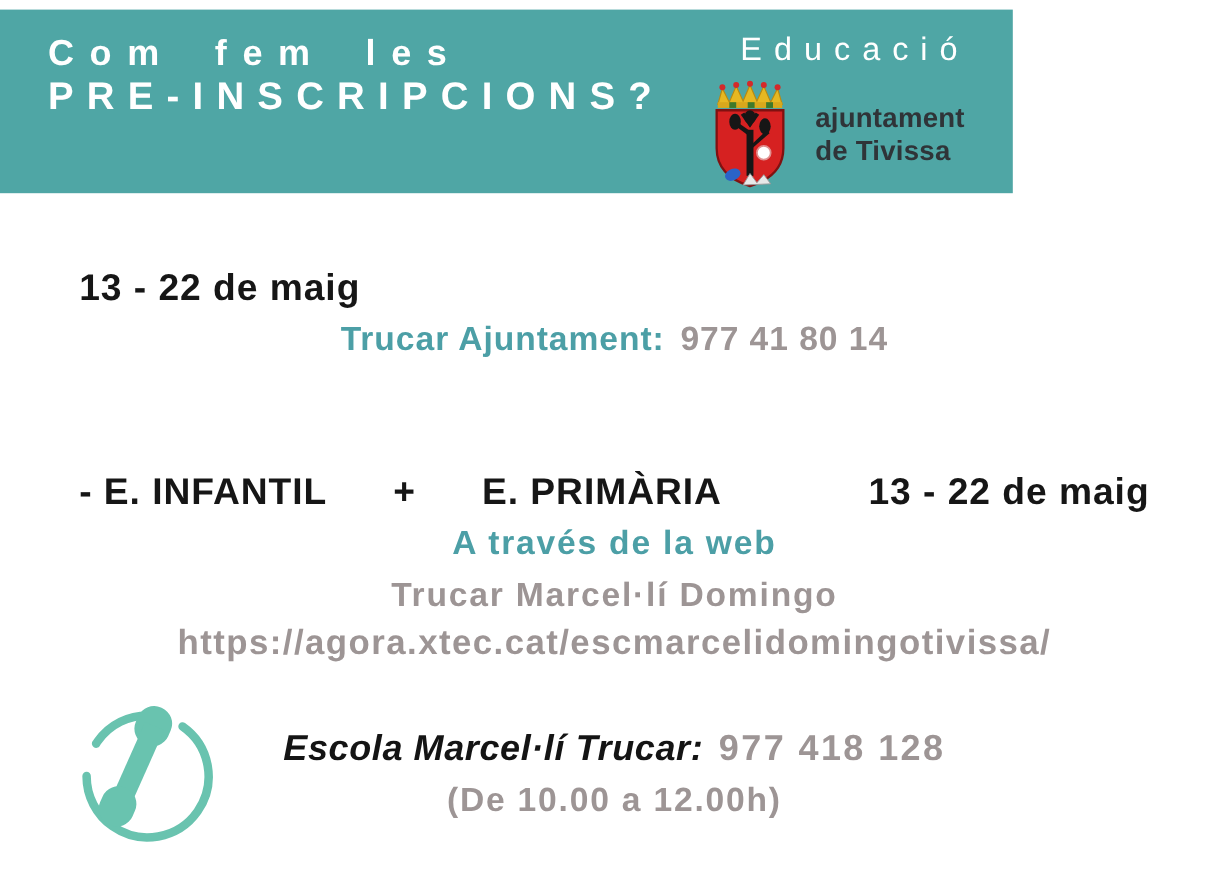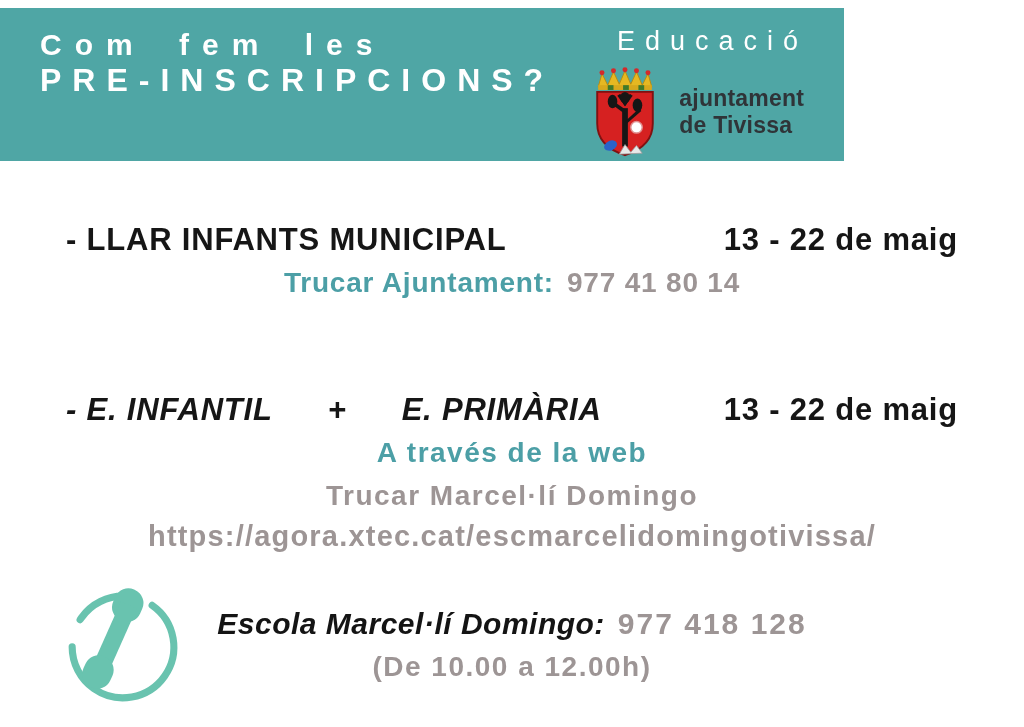--- a/index.html
+++ b/index.html
@@ -25,21 +25,21 @@
     display:flex; align-items:center; gap:14px;
   }
   .org-name { color:#2f3438; font-size:23px; line-height:1.18; font-weight:600; letter-spacing:0.2px; }
 
   
   .hrow {
     position:absolute; left:66px; right:66px;
     display:flex; justify-content:space-between; align-items:baseline;
     color:#161616; font-weight:800; font-size:31px; letter-spacing:0.8px;
   }
-  .hrow .hleft { display:flex; align-items:flex-end;font-style:italic; }
+  .hrow .hleft { display:flex; align-items:flex-end; }
   .row1 { top:222px; }
   .row2 { top:392px; }
   .row2 .plus { margin-left:55px; }
   .row2 .hr2 { margin-left:55px; }
 
   .centerline {
     position:absolute; left:0; width:1024px; text-align:right;
     font-weight:700; letter-spacing:0.8px;
     display:flex; justify-content:center; gap:13px; align-items:baseline;
   }
@@ -100,21 +100,20 @@
         <path d="M34,92 L40,82 L46,90 L52,83 L58,91 Z" fill="#e8e8e8" stroke="#999999" stroke-width="0.8"></path>
       </svg>
       <div class="org-name">
         <div>ajuntament</div>
         <div>de Tivissa</div>
       </div>
     </div>
   </header>
 
   <div class="hrow row1">
-    <span>- LLAR INFANTS MUNICIPAL</span>
     <span>13 - 22 de maig</span>
   </div>
   <div class="centerline contact1">
     <span class="teal-txt">Trucar Ajuntament:</span>
     <span class="gray-txt">977 41 80 14</span>
   </div>
 
   <div class="hrow row2">
     <span class="hleft">
       <span>- E. INFANTIL</span>
@@ -137,20 +136,20 @@
     <svg viewBox="0 0 120 120" width="122" height="122" aria-hidden="true">
       <circle cx="60" cy="60" r="50" fill="none" stroke="#69c3af" stroke-width="7" stroke-linecap="round" stroke-dasharray="205 28 52 29" transform="rotate(-55 60 60)"></circle>
       <g fill="#69c3af" transform="rotate(24 60 60) translate(-7 -4)">
         <rect x="40" y="8" width="29" height="33" rx="14"></rect>
         <rect x="47" y="24" width="17" height="70"></rect>
         <rect x="40" y="80" width="29" height="33" rx="14"></rect>
       </g>
     </svg>
   </div>
   <div class="centerline footline1">
-    <span class="label">Escola Marcel·lí Domingo:</span>
+    <span class="label">Escola Marcel·lí Trucar:</span>
     <span class="num">977 418 128</span>
   </div>
   <div class="centerline footline2">
     <span>(De 10.00 a 12.00h)</span>
   </div>
 
 </div>
 
 </body></html>

